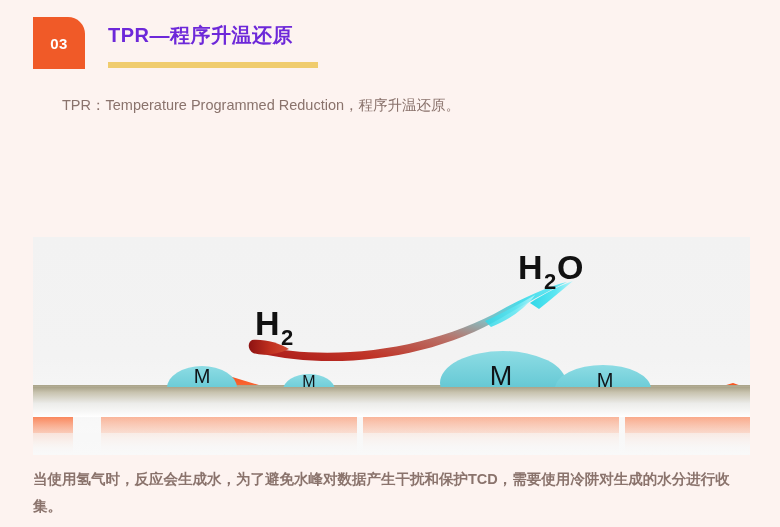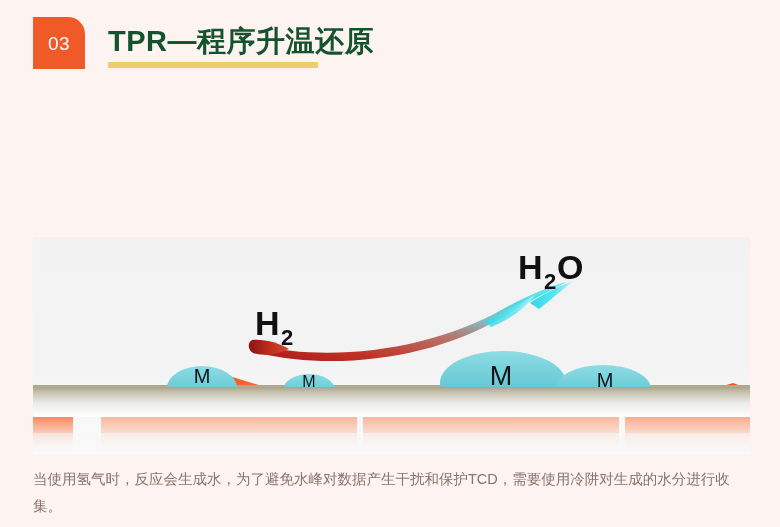--- a/index.html
+++ b/index.html
@@ -30,31 +30,31 @@
     width: 52px;
     height: 52px;
     background: #f05a28;
     border-top-right-radius: 17px;
     display: flex;
     align-items: center;
     justify-content: center;
   }
   .badge-num {
     color: #ffffff;
-    font-size: 19px;
-    font-weight: 400;
+    font-size: 15px;
+    font-weight: 700;
     letter-spacing: 0.5px;
     line-height: 1;
   }
   .title {
     position: absolute;
     left: 108px;
     top: 22px;
-    color: #14532d;
-    font-size: 29px;
+    color: #6d28d9;
+    font-size: 20px;
     font-weight: bold;
     letter-spacing: 0.5px;
     white-space: nowrap;
   }
   .title-underline {
     position: absolute;
     left: 108px;
     top: 62px;
     width: 210px;
     height: 6px;
@@ -100,20 +100,21 @@
     position: absolute;
     left: 33px;
     top: 466px;
     width: 714px;
     color: #8a736c;
     font-size: 14.5px;
     line-height: 27px;
   }
   .caption p {
     margin: 0;
+    font-weight: bold;
   }
 
   .lbl {
     font-family: "Liberation Sans", sans-serif;
     font-weight: bold;
     fill: #111111;
   }
   .lbl-m {
     font-family: "Liberation Sans", sans-serif;
     font-weight: normal;
@@ -125,20 +126,21 @@
 
 <div class="header">
   <div class="badge">
     <span class="badge-num">03</span>
   </div>
   <div class="title">TPR—程序升温还原</div>
   <div class="title-underline"></div>
 </div>
 
 <div class="intro">
+  <p>TPR：Temperature Programmed Reduction，程序升温还原。</p>
 </div>
 
 <div class="figure">
   <svg class="figure-svg" viewBox="0 0 717 218" xmlns="http://www.w3.org/2000/svg">
     <defs>
       <linearGradient id="gMetal" x1="0" y1="0" x2="0" y2="1">
         <stop offset="0%" stop-color="#8ddce4"></stop>
         <stop offset="45%" stop-color="#6ecdd8"></stop>
         <stop offset="100%" stop-color="#49b5c6"></stop>
       </linearGradient>

